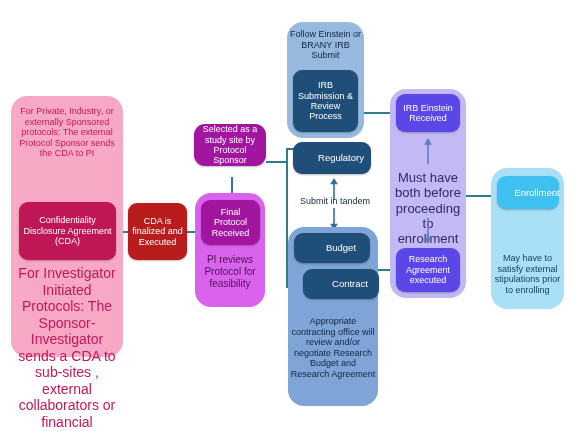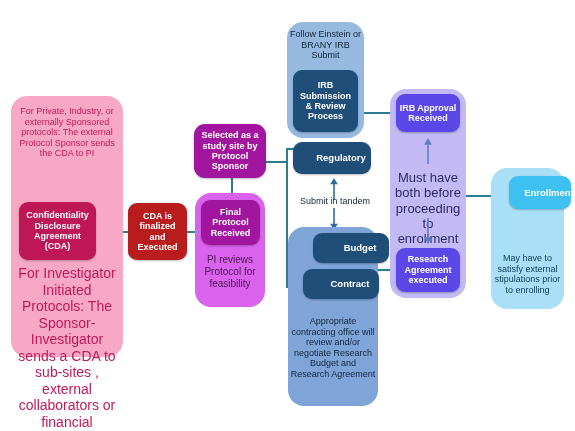--- a/index.html
+++ b/index.html
@@ -28,21 +28,21 @@
     padding-left: 18px;
   }
   .container-box {
     border-radius: 16px;
     align-items: flex-start;
     justify-content: center;
   }
   .chip {
     border-radius: 9px;
     color: #ffffff;
-    font-weight: bold;
+    font-weight: normal;
   }
   .caption {
     position: absolute;
     box-sizing: border-box;
     text-align: center;
     line-height: 1.18;
   }
 
   
   .pink-container { background: #f7a8c4; }
@@ -103,31 +103,31 @@
   <div class="conn conn-h" style="left:364px; top:112px; width:26px;"></div>
 
   <div class="conn conn-h" style="left:364px; top:269px; width:26px;"></div>
 
   <div class="conn conn-h" style="left:466px; top:195px; width:26px;"></div>
 
   <div class="node container-box pink-container" style="left:11px; top:96px; width:112px; height:261px;"></div>
 
   <div class="caption pink-text" style="left:13px; top:106px; width:108px; font-size:9px;">For Private, Industry, or externally Sponsored protocols: The external Protocol Sponsor sends  the CDA to PI</div>
 
-  <div class="node chip pink-chip" style="left:19px; top:202px; width:77px; height:58px; font-size:9px; padding:0 4px;">
+  <div class="node chip pink-chip" style="left:19px; top:202px; width:97px; height:58px; font-size:9px; padding:0 4px;">
     <span>Confidentiality Disclosure Agreement (CDA)</span>
   </div>
 
   <div class="caption pink-text" style="left:13px; top:265px; width:108px; font-size:14px;">For Investigator Initiated Protocols: The Sponsor-Investigator sends a CDA to sub-sites , external collaborators or financial sponsors</div>
 
   <div class="node chip crimson-chip" style="left:128px; top:203px; width:59px; height:57px; font-size:9px; padding:0 3px;">
     <span>CDA is finalized and Executed</span>
   </div>
 
-  <div class="node chip magenta-solo" style="left:194px; top:124px; width:72px; height:54px; font-size:9px; padding:0 3px; border-radius:11px; box-shadow:0 1px 2px rgba(0,0,0,.25);">
+  <div class="node chip magenta-solo" style="left:194px; top:124px; width:72px; height:42px; font-size:9px; padding:0 3px; border-radius:11px; box-shadow:0 1px 2px rgba(0,0,0,.25);">
     <span>Selected as a study site by Protocol Sponsor</span>
   </div>
 
   <div class="node container-box magenta-container" style="left:195px; top:193px; width:70px; height:114px;"></div>
 
   <div class="node chip magenta-chip" style="left:201px; top:200px; width:59px; height:45px; font-size:9px; padding:0 3px;">
     <span>Final Protocol Received</span>
   </div>
 
   <div class="caption magenta-text" style="left:197px; top:254px; width:66px; font-size:10px;">PI reviews Protocol for feasibility</div>
@@ -151,53 +151,53 @@
 
   <div class="caption blue-text" style="left:285px; top:196px; width:100px; font-size:9px; font-weight:normal;">Submit in tandem</div>
 
   <svg class="arrow" style="left:328px; top:208px;" width="12" height="22" viewBox="0 0 12 22">
     <line x1="6" y1="0" x2="6" y2="18" stroke="#2e6da4" stroke-width="1.6"></line>
     <polygon points="6,22 2.2,15.8 9.8,15.8" fill="#2e6da4"></polygon>
   </svg>
 
   <div class="node container-box blue-container-mid" style="left:288px; top:227px; width:90px; height:179px;"></div>
 
-  <div class="node chip blue-chip" style="left:313px; top:233px; width:76px; height:30px; font-size:9.5px;">
+  <div class="node chip blue-chip" style="left:294px; top:233px; width:76px; height:30px; font-size:9.5px;">
     <span>Budget</span>
   </div>
 
   <div class="node chip blue-chip" style="left:295px; top:269px; width:76px; height:30px; font-size:9.5px;margin-left:8px;">
     <span>Contract</span>
   </div>
 
   <div class="caption blue-text" style="left:290px; top:316px; width:86px; font-size:9px;">Appropriate contracting office will  review and/or negotiate  Research Budget and Research Agreement</div>
 
   <div class="node container-box lav-container" style="left:390px; top:89px; width:76px; height:209px;"></div>
 
   <div class="node chip lav-chip" style="left:396px; top:94px; width:64px; height:38px; font-size:9px; padding:0 3px;">
-    <span>IRB Approval Received</span>
+    <span>IRB Einstein Received</span>
   </div>
 
   <svg class="arrow" style="left:422px; top:138px;" width="12" height="26" viewBox="0 0 12 26">
     <line x1="6" y1="26" x2="6" y2="5" stroke="#5f7fc4" stroke-width="1.6"></line>
     <polygon points="6,0 2.2,6.8 9.8,6.8" fill="#5f7fc4"></polygon>
   </svg>
 
   <div class="caption lav-text" style="left:392px; top:170px; width:72px; font-size:13px;">Must have both before proceeding to enrollment</div>
 
   <svg class="arrow" style="left:422px; top:218px;" width="12" height="26" viewBox="0 0 12 26">
     <line x1="6" y1="0" x2="6" y2="21" stroke="#5f7fc4" stroke-width="1.6"></line>
     <polygon points="6,26 2.2,19.2 9.8,19.2" fill="#5f7fc4"></polygon>
   </svg>
 
   <div class="node chip lav-chip" style="left:396px; top:248px; width:64px; height:44px; font-size:9px; padding:9px 3px;">
     <span>Research Agreement executed</span>
   </div>
 
   <div class="node container-box cyan-container" style="left:491px; top:168px; width:73px; height:141px;"></div>
 
-  <div class="node chip cyan-chip" style="left:497px; top:176px; width:62px; height:33px; font-size:9.5px;margin-left:12px;">
+  <div class="node chip cyan-chip" style="left:497px; top:176px; width:62px; height:33px; font-size:9.5px;">
     <span>Enrollment</span>
   </div>
 
   <div class="caption cyan-text" style="left:493px; top:219px; width:69px; font-size:9px;">May have to satisfy external stipulations prior to enrolling</div>
 
 </div>
 
 </body></html>

